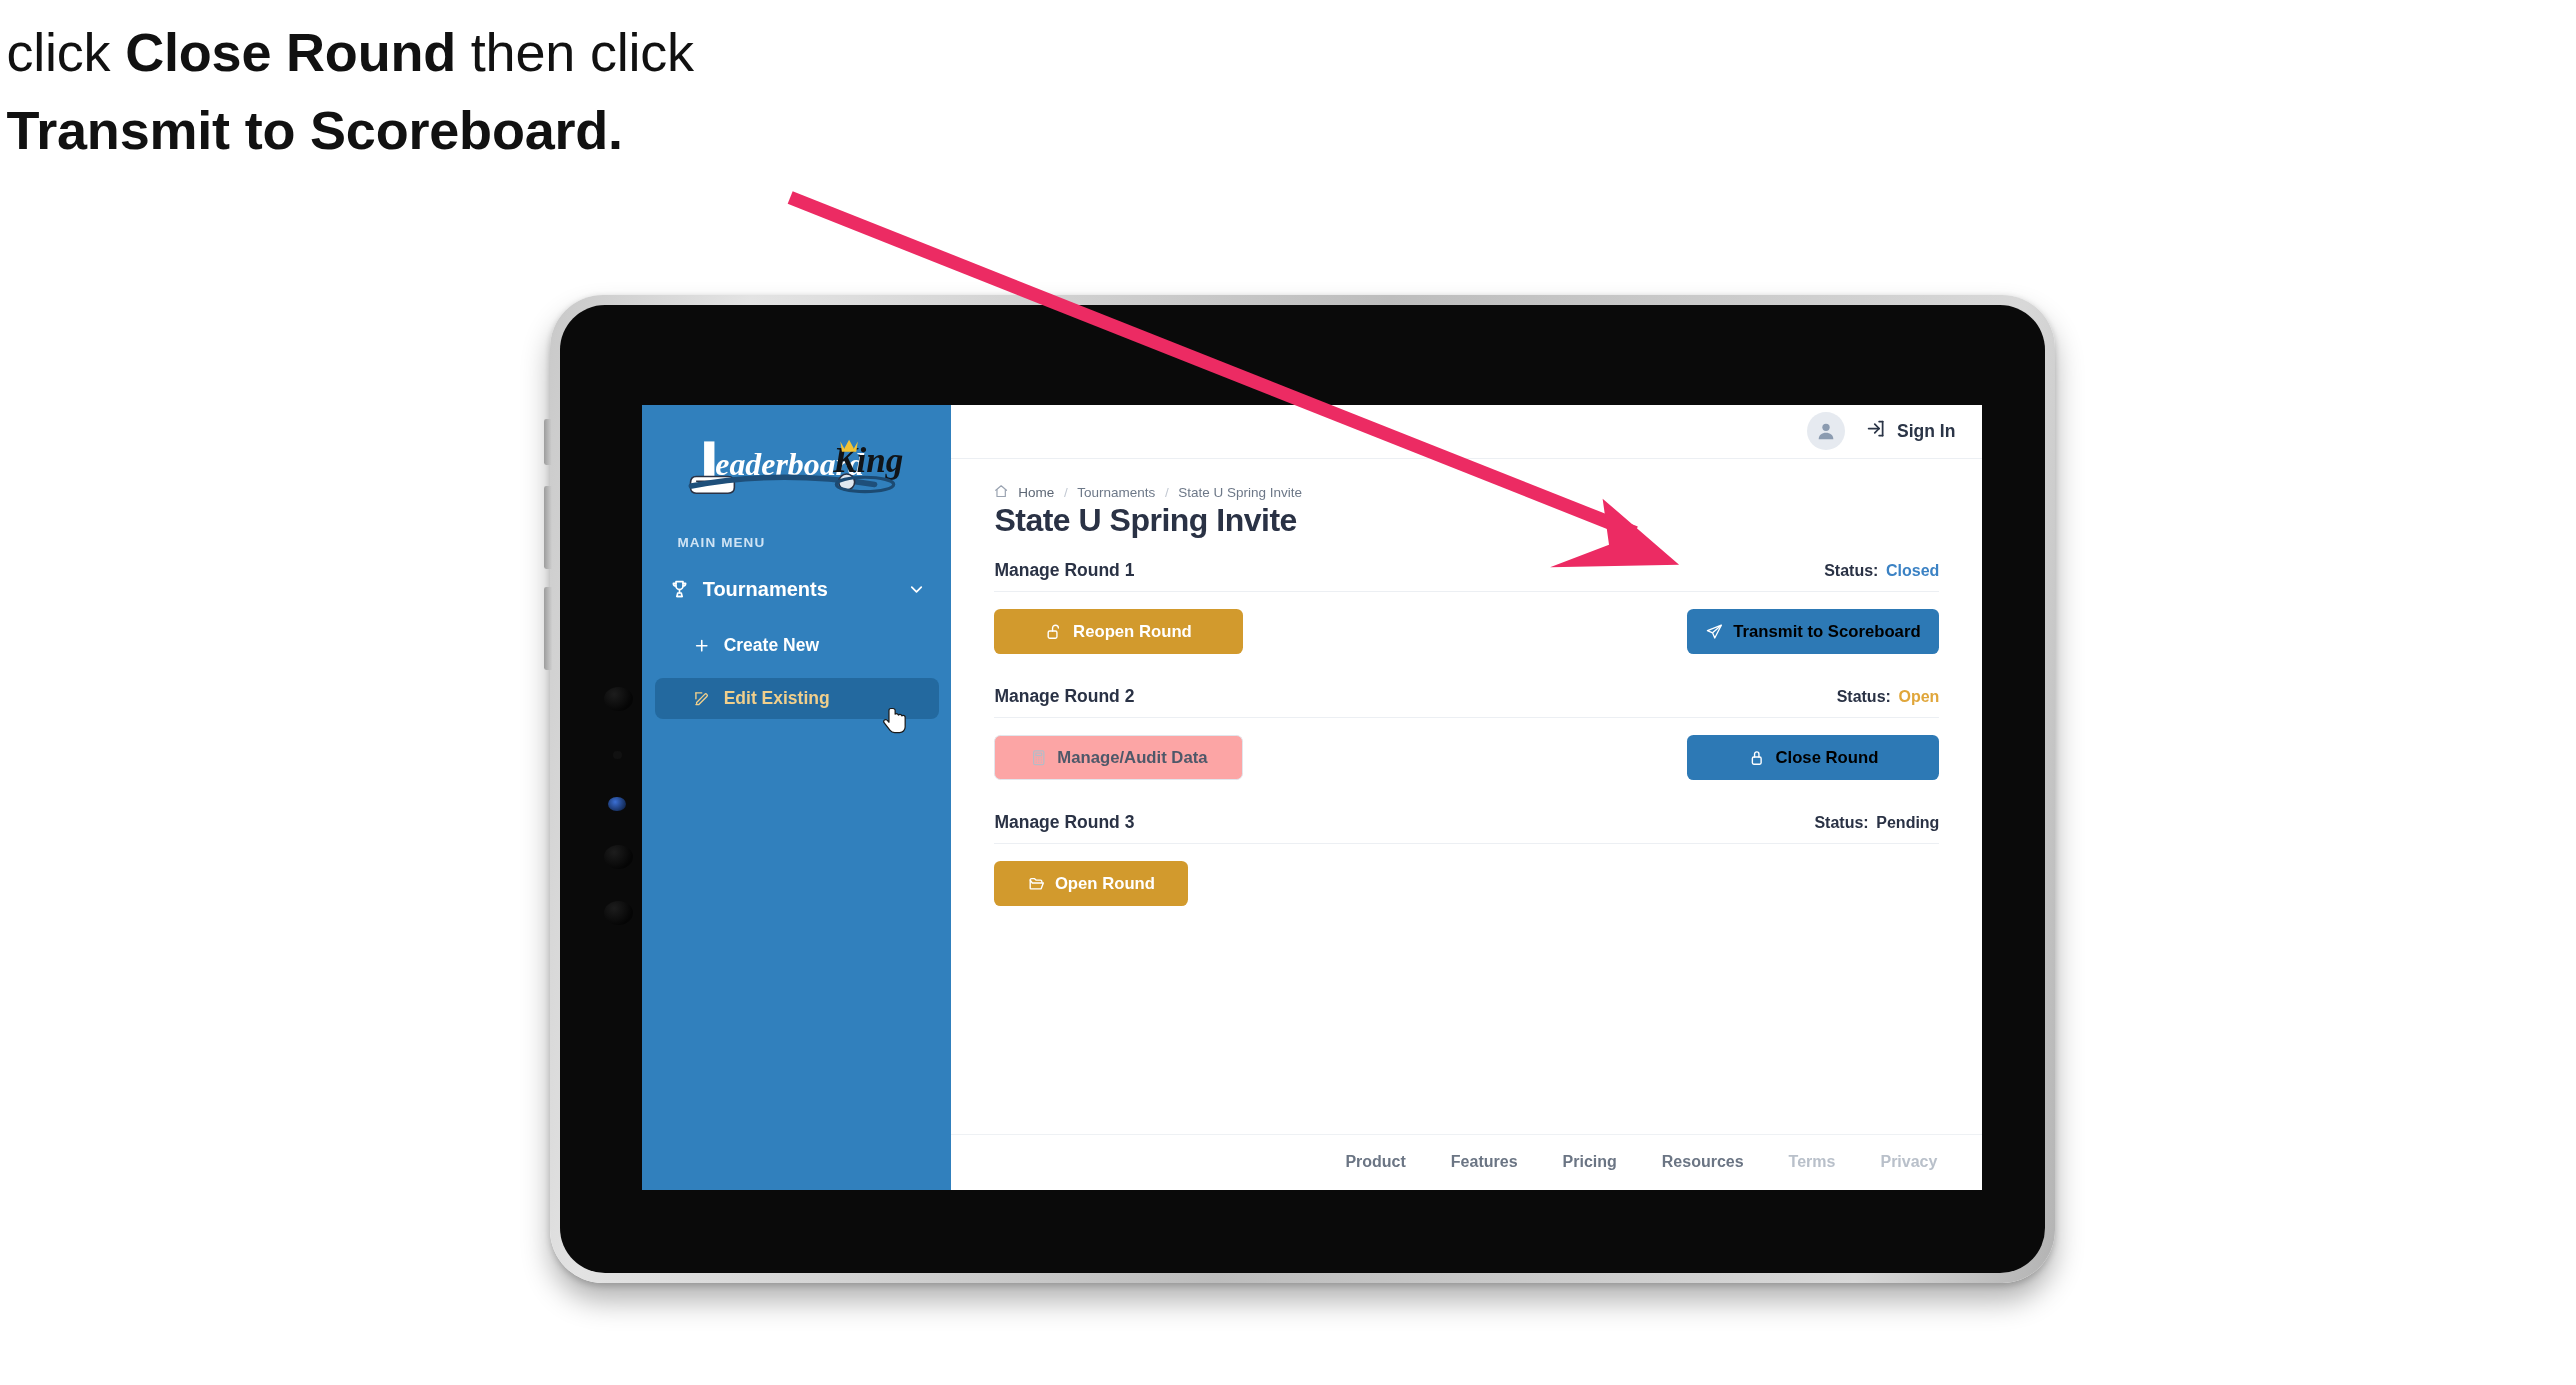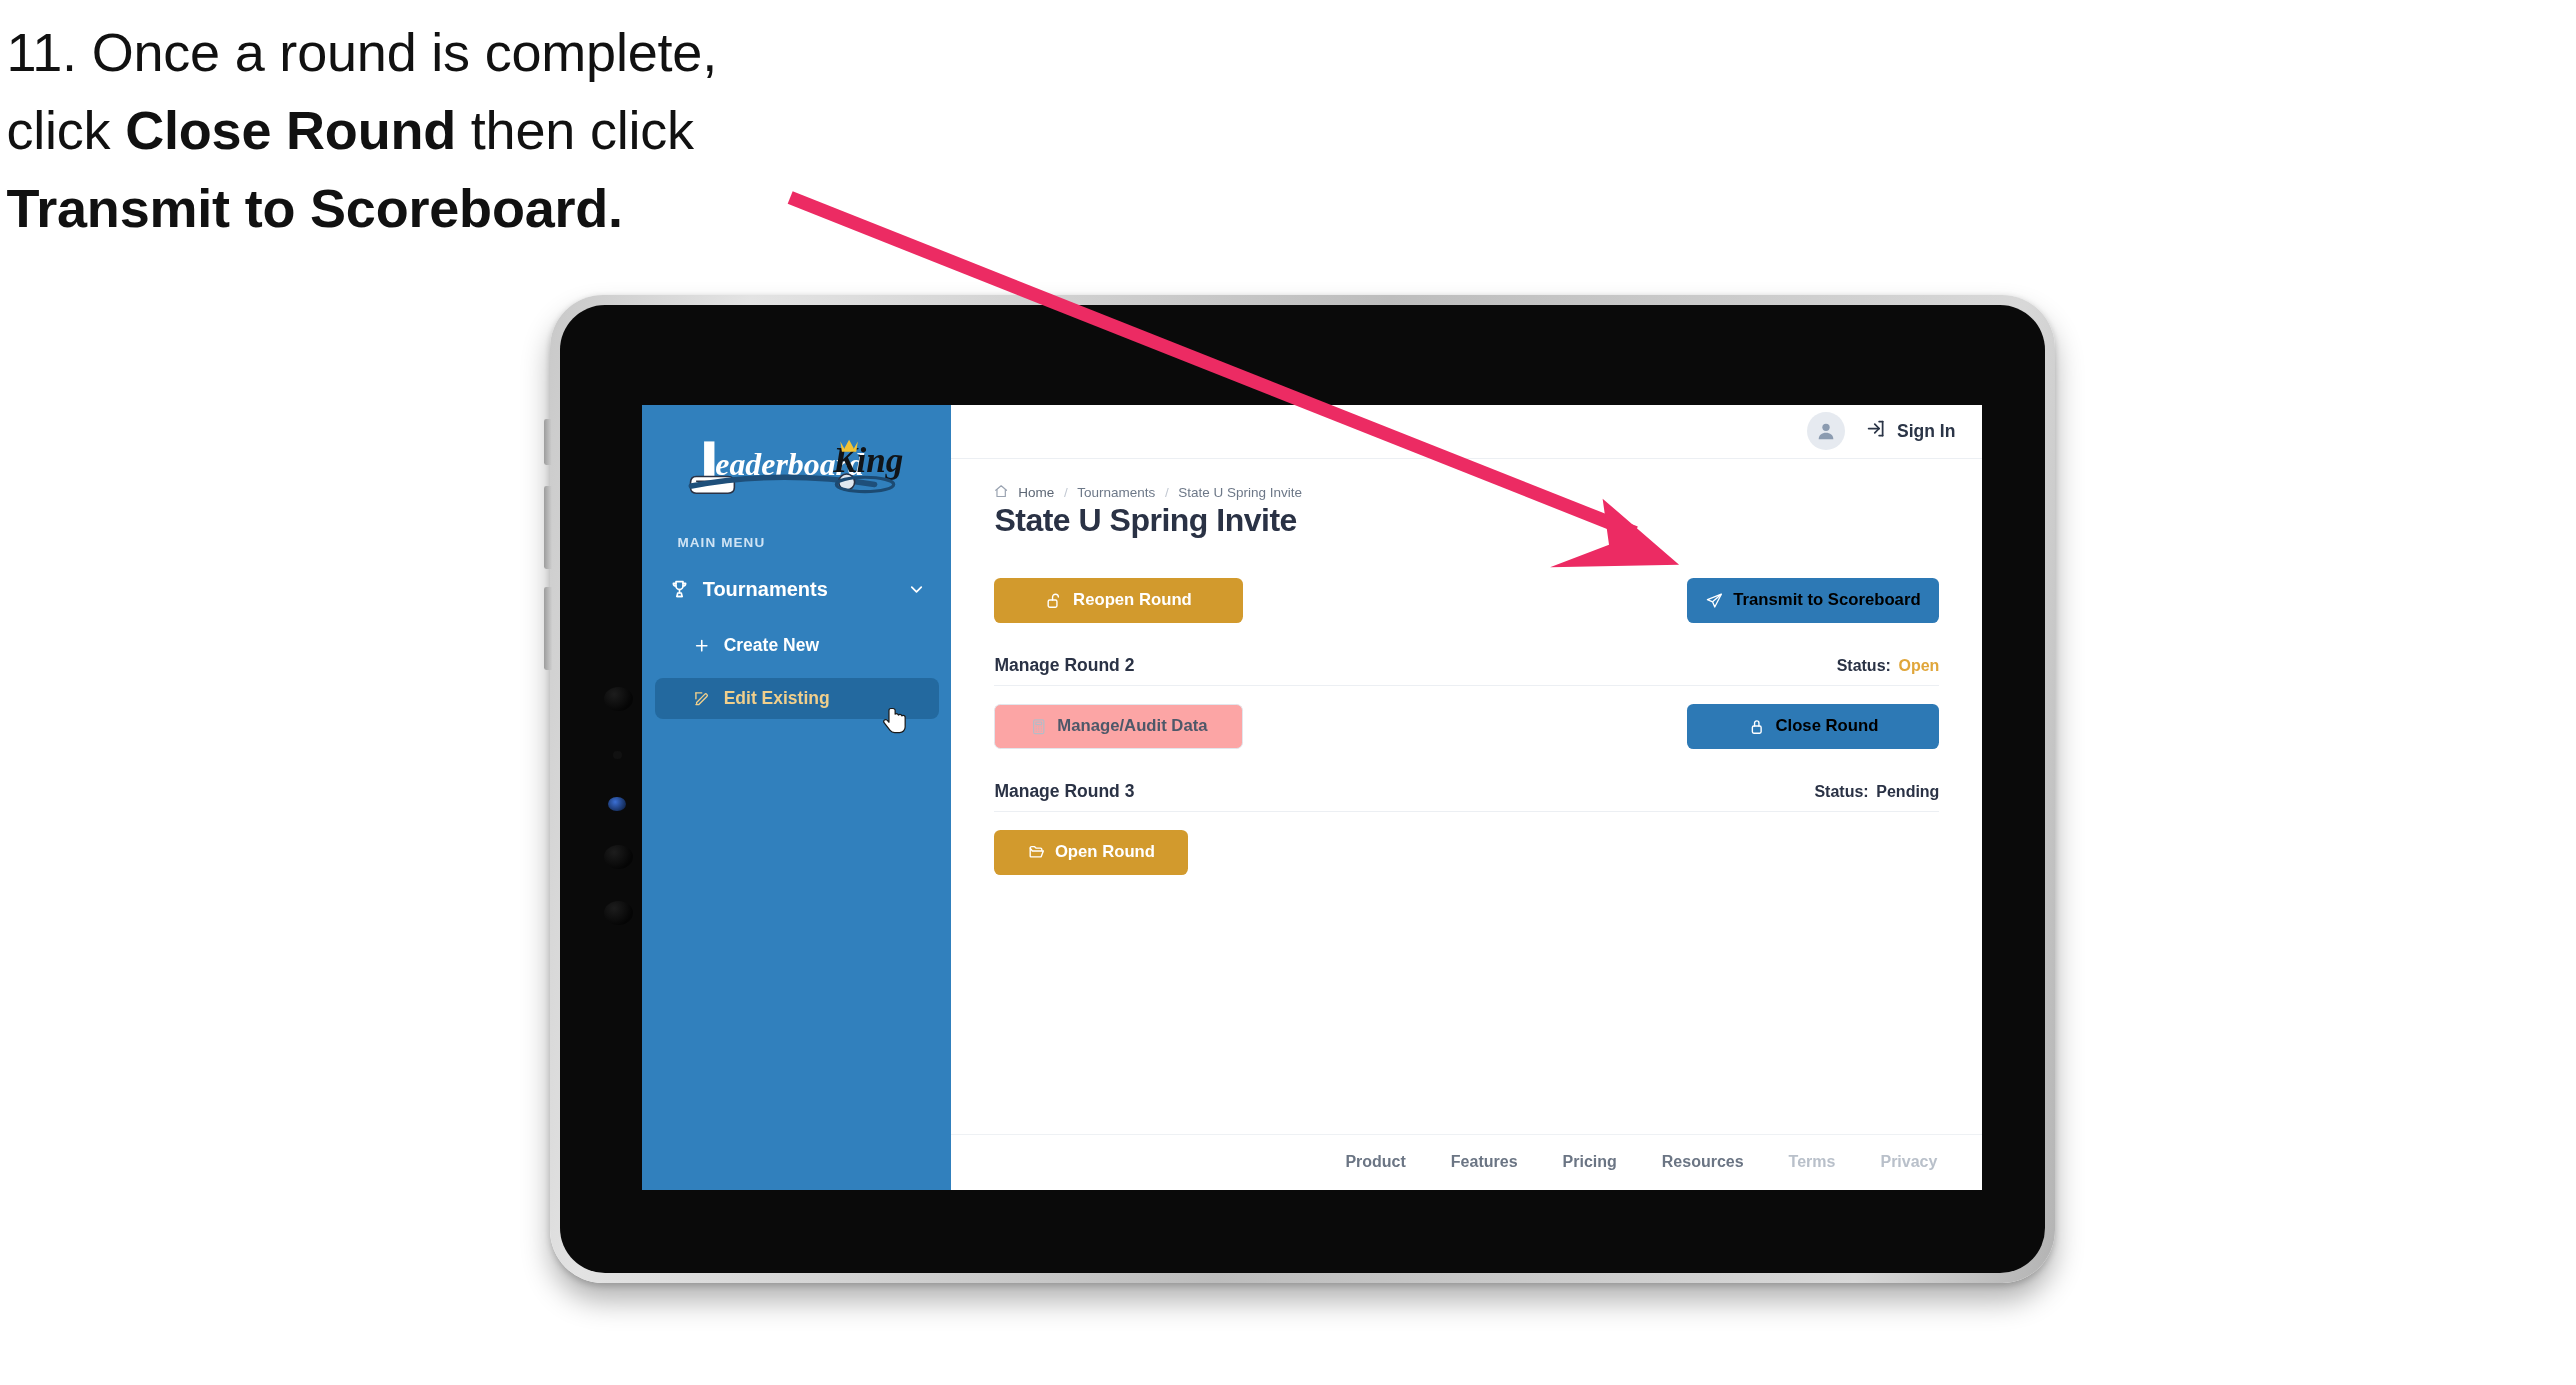--- a/index.html
+++ b/index.html
@@ -242,21 +242,20 @@
   }
   .footer a{
     font-size:16px;font-weight:700;text-decoration:none;color:#6b7584;
   }
   .footer a.muted{color:#b9c0ca;}
 </style>
 </head>
 <body>
 
 <div class="caption">
-  <div>11. Once a round is complete,</div>
   <div><span>click </span><b>Close Round</b><span> then click</span></div>
   <div><b>Transmit to Scoreboard.</b></div>
 </div>
 
 <div class="tablet">
   <div class="side-btn b1"></div>
   <div class="side-btn b2"></div>
   <div class="side-btn b3"></div>
 
   <div class="tablet-inner">
@@ -374,20 +373,27 @@
             <span class="crumb home">Home</span>
             <span class="sep">/</span>
             <span class="crumb">Tournaments</span>
             <span class="sep">/</span>
             <span class="crumb">State U Spring Invite</span>
           </div>
 
           <h1 class="page-title">State U Spring Invite</h1>
 
           <div class="round-block">
+            <div class="round-head">
+              <div class="round-title">Manage Round 1</div>
+              <div class="round-status">
+                <span>Status:</span>
+                <span class="val" style="color:#3b82c4">Closed</span>
+              </div>
+            </div>
             <div class="round-actions">
               <button class="btn btn-gold">
                 <span>
                   <svg width="17.5" height="17.5" viewBox="0 0 24 24" fill="none" stroke="#ffffff" stroke-width="1.9" stroke-linecap="round" stroke-linejoin="round">
                     <rect x="3" y="11" width="12" height="10" rx="2"></rect>
                       <path d="M9 11V7a4 4 0 0 1 8 0"></path>
                   </svg>
                 </span>
                 <span>Reopen Round</span>
               </button>

